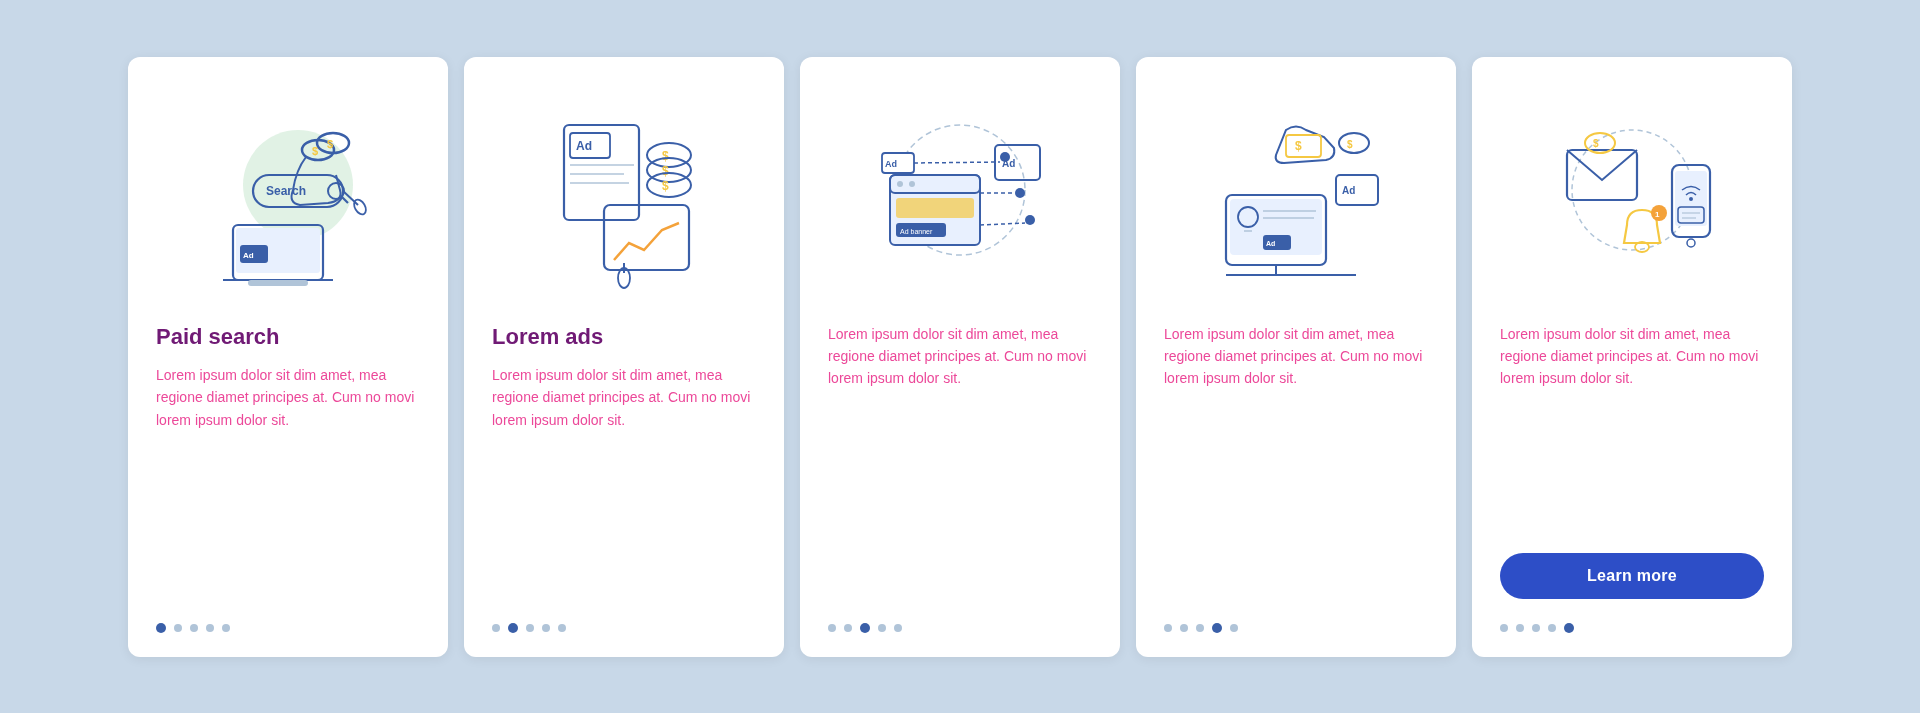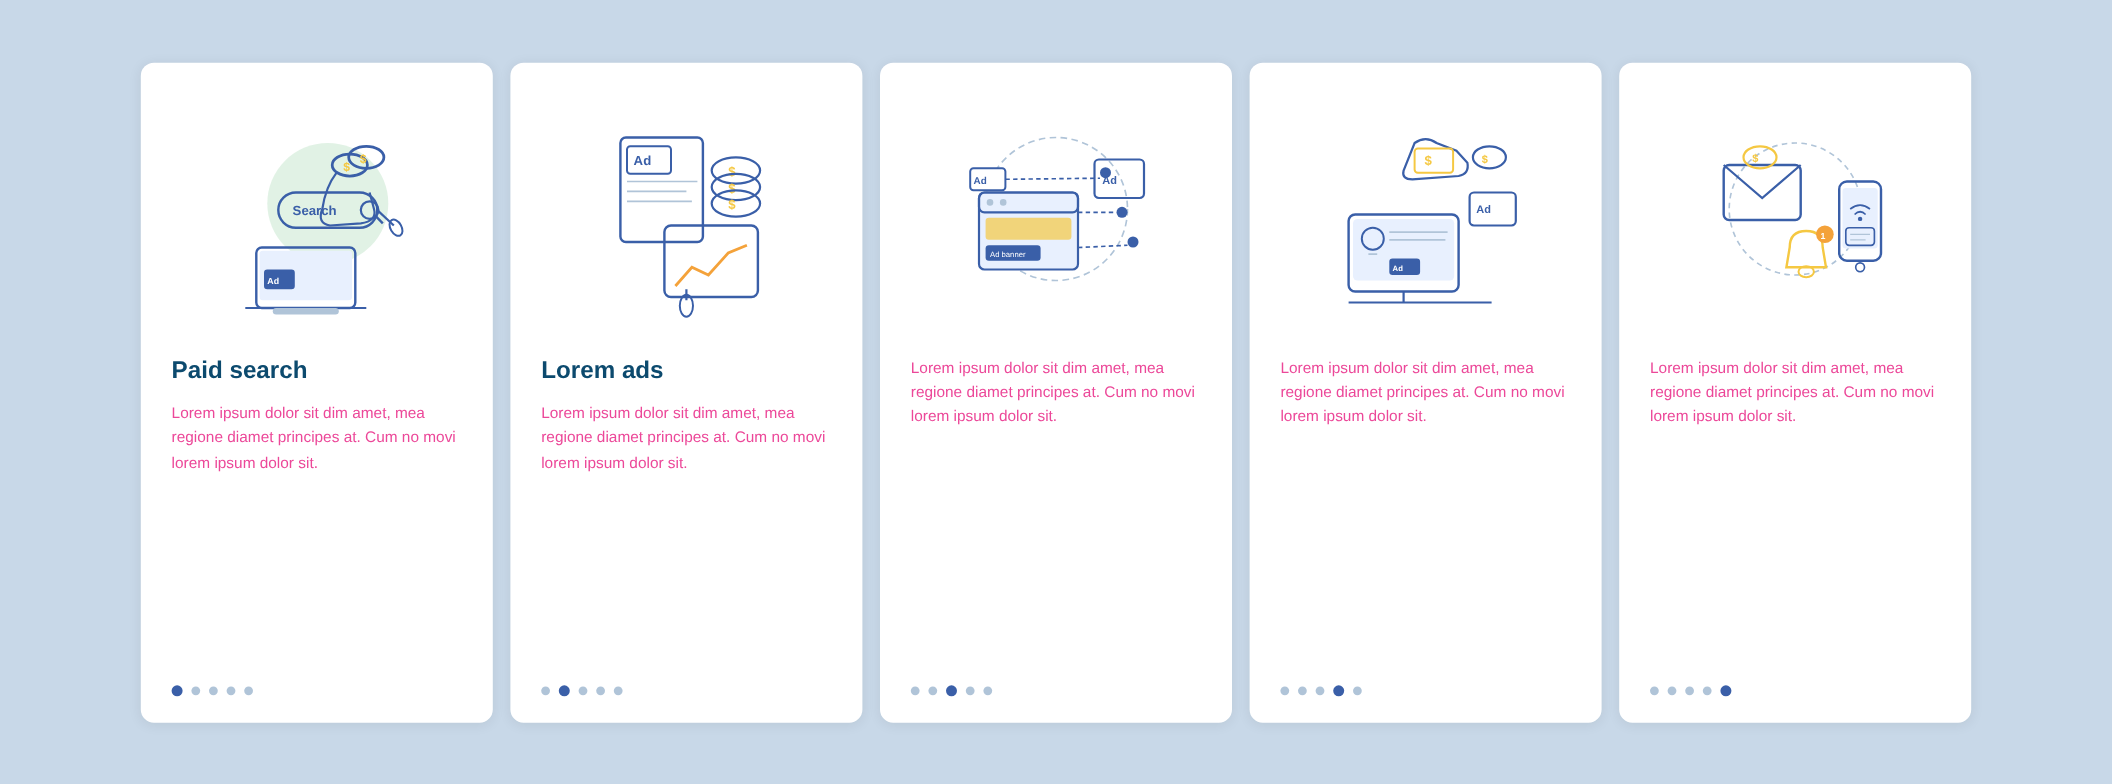--- a/index.html
+++ b/index.html
@@ -40,21 +40,21 @@
       display: flex;
       align-items: center;
       justify-content: center;
       height: 220px;
       margin-bottom: 18px;
       flex-shrink: 0;
     }
     .card-title {
       font-size: 22px;
       font-weight: 600;
-      color: #0c4a6e;
+      color: #701a75;
       margin-bottom: 14px;
       line-height: 1.25;
       text-align: center;
     }
     .card-body {
       font-size: 14px;
       color: #ec4899;
       line-height: 1.6;
       margin-bottom: 18px;
       flex: 1;
@@ -281,20 +281,21 @@
         <path d="M150 95 Q159 88 168 95" fill="none" stroke="#3a5fa8" stroke-width="1.5"></path>
         <path d="M154 100 Q159 95 164 100" fill="none" stroke="#3a5fa8" stroke-width="1.5"></path>
         <circle cx="159" cy="104" r="2" fill="#3a5fa8"></circle>
 
         <rect x="146" y="112" width="26" height="16" rx="3" fill="none" stroke="#3a5fa8" stroke-width="1.5"></rect>
         <line x1="150" y1="118" x2="168" y2="118" stroke="#b0c4d8" stroke-width="1.2"></line>
         <line x1="150" y1="123" x2="164" y2="123" stroke="#b0c4d8" stroke-width="1.2"></line>
       </svg>
     </div>
     <div class="card-body">Lorem ipsum dolor sit dim amet, mea regione diamet principes at. Cum no movi lorem ipsum dolor sit.</div>
+    <button class="learn-more-btn">Learn more</button>
     <div class="dots">
       <div class="dot"></div>
       <div class="dot"></div>
       <div class="dot"></div>
       <div class="dot"></div>
       <div class="dot active"></div>
     </div>
   </div>
 
 </div>

